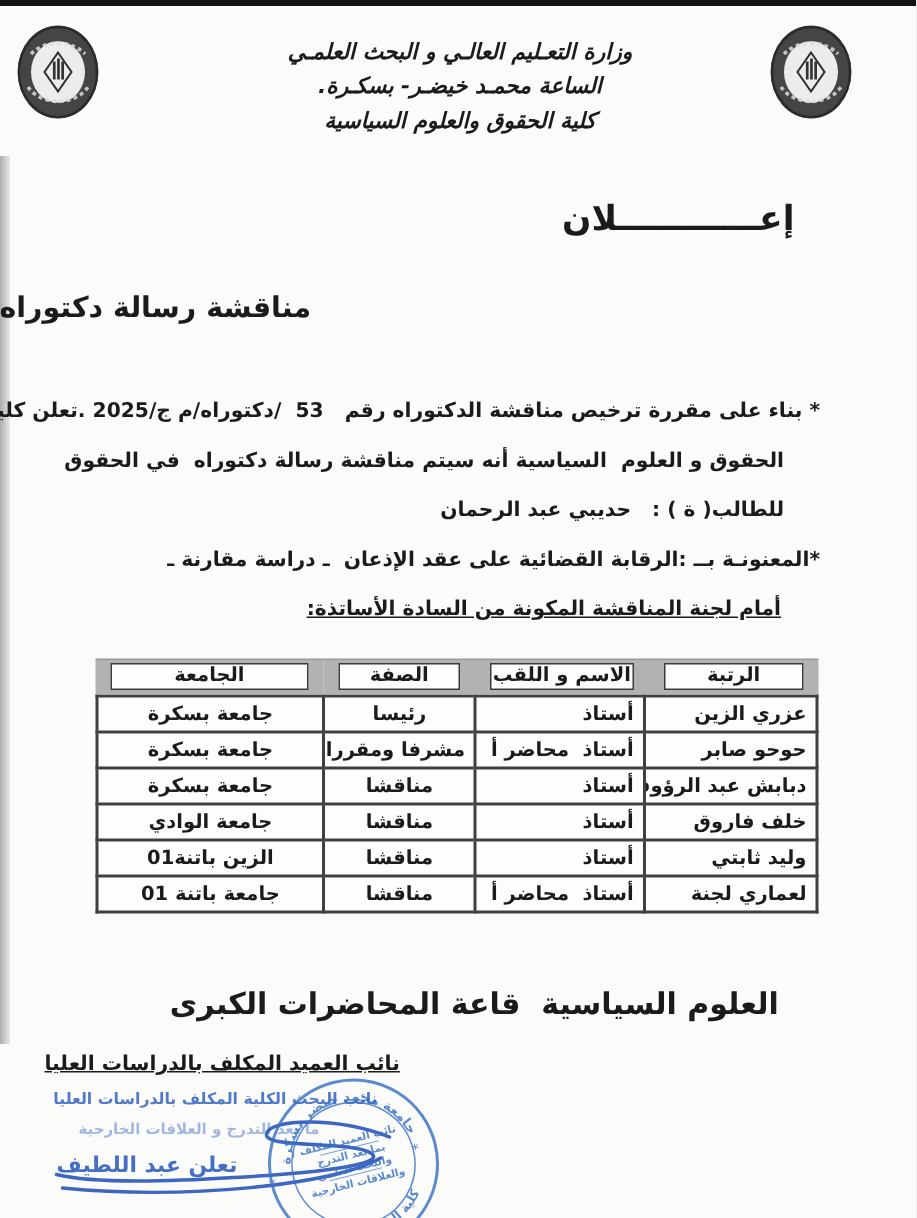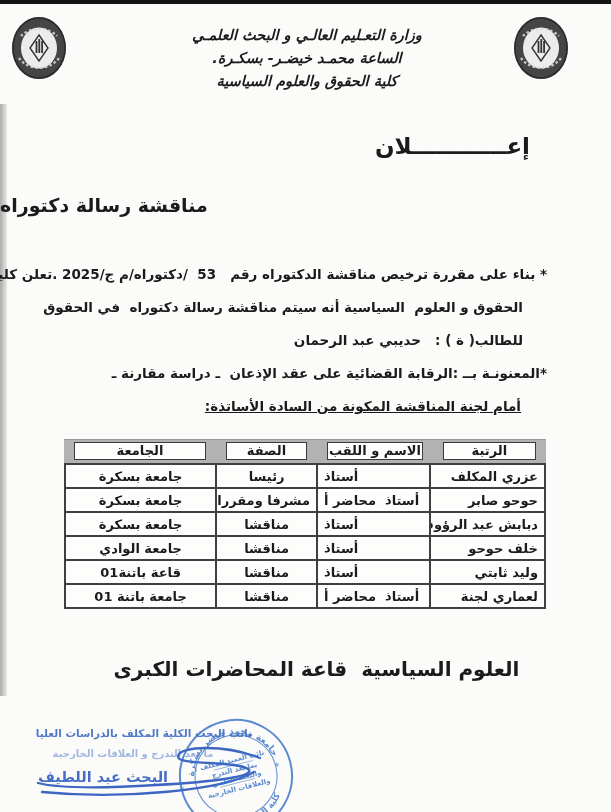--- a/index.html
+++ b/index.html
@@ -26,21 +26,21 @@
   .student-name{padding-right:14px;}
   .tablewrap{position:absolute;top:439px;right:65px;width:482px;direction:rtl;}
   .thead{display:flex;border-top:1px solid #9a9a9a;}
   .th{box-sizing:border-box;background:#b2b2b2;padding:2px 10px 3px;}
   .th span{display:block;background:#fdfdfc;border:1px solid #3a3a3a;font-weight:bold;
            font-size:13px;text-align:center;padding:0 0 1px;}
   .th.c0{flex:0 0 24%;} .th.c1{flex:0 0 23.5%;} .th.c2{flex:0 0 21%;} .th.c3{flex:0 0 31.5%;}
   table.data{width:100%;border-collapse:collapse;table-layout:fixed;background:#fdfdfc;}
   table.data td{border:2px solid #404040;font-weight:bold;font-size:13px;height:22px;
                 padding:0 6px;white-space:pre;overflow:hidden;}
-  td.c0{text-align:right;} td.c1{text-align:left;} td.c2{text-align:center;} td.c3{text-align:center;}
+  td.c0{text-align:right;} td.c1{text-align:right;} td.c2{text-align:center;} td.c3{text-align:center;}
   .foot1{position:absolute;top:616px;left:0;width:611px;text-align:center;font-weight:bold;
          font-size:14.5px;white-space:pre;}
   .foot2{position:absolute;top:657px;left:12px;width:609px;text-align:center;font-weight:bold;
          font-size:20px;white-space:pre;}
   .vicedean{position:absolute;top:701px;left:30px;font-weight:bold;font-size:13.5px;
             text-decoration:underline;white-space:nowrap;}
   .stamp1{position:absolute;top:727px;left:40px;width:212px;color:#3e6bc5;font-size:10.5px;
           font-weight:bold;text-align:center;white-space:nowrap;opacity:.9;}
   .stamp2{position:absolute;top:748px;left:48px;width:170px;color:#4a74c8;font-size:10px;
           font-weight:bold;text-align:center;white-space:nowrap;opacity:.5;filter:blur(.3px);}
@@ -117,64 +117,65 @@
       </div>
     <table class="data" dir="rtl">
       <colgroup>
           <col style="width:24%">
           <col style="width:23.5%">
           <col style="width:21%">
           <col style="width:31.5%">
         </colgroup>
       <tbody id="tbody">
           <tr>
-            <td class="c0">عزري المكلف</td>
+            <td class="c0">عزري الزين</td>
             <td class="c1">أستاذ</td>
             <td class="c2">رئيسا</td>
             <td class="c3">جامعة بسكرة</td>
           </tr>
           <tr>
             <td class="c0">حوحو صابر</td>
             <td class="c1">أستاذ  محاضر أ</td>
             <td class="c2">مشرفا ومقررا</td>
             <td class="c3">جامعة بسكرة</td>
           </tr>
           <tr>
             <td class="c0">دبابش عبد الرؤوف</td>
             <td class="c1">أستاذ</td>
             <td class="c2">مناقشا</td>
             <td class="c3">جامعة بسكرة</td>
           </tr>
           <tr>
-            <td class="c0">خلف حوحو</td>
+            <td class="c0">خلف فاروق</td>
             <td class="c1">أستاذ</td>
             <td class="c2">مناقشا</td>
             <td class="c3">جامعة الوادي</td>
           </tr>
           <tr>
             <td class="c0">وليد ثابتي</td>
             <td class="c1">أستاذ</td>
             <td class="c2">مناقشا</td>
-            <td class="c3">قاعة باتنة01</td>
+            <td class="c3">الزين باتنة01</td>
           </tr>
           <tr>
             <td class="c0">لعماري لجنة</td>
             <td class="c1">أستاذ  محاضر أ</td>
             <td class="c2">مناقشا</td>
             <td class="c3">جامعة باتنة 01</td>
           </tr>
         </tbody>
     </table>
   </div>
 
   <div class="foot2">العلوم السياسية  قاعة المحاضرات الكبرى</div>
+  <div class="vicedean">نائب العميد المكلف بالدراسات العليا</div>
 
   <div class="stamp1">نائب البحث الكلية المكلف بالدراسات العليا</div>
   <div class="stamp2">ما بعد التدرج و العلاقات الخارجية</div>
-  <div class="stampname">البحث عبد اللطيف</div>
+  <div class="stampname">تعلن عبد اللطيف</div>
 
   <svg class="sig" width="244" height="64" viewBox="0 0 244 64">
     <g fill="none" stroke="#2856bd" stroke-width="2.3" stroke-linecap="round" opacity=".9">
       <path d="M 232 16 C 196 2 152 4 150 14 C 148 24 206 18 220 27 C 230 34 186 40 128 43 C 80 46 34 47 10 41"></path>
       <path d="M 226 30 C 196 48 96 58 14 50"></path>
     </g>
   </svg>
 
   <svg class="seal" width="120" height="120" viewBox="0 0 120 120">
     <g transform="rotate(-14 60 60)" fill="#3a72c6" stroke="none" font-family="DejaVu Sans, sans-serif">

